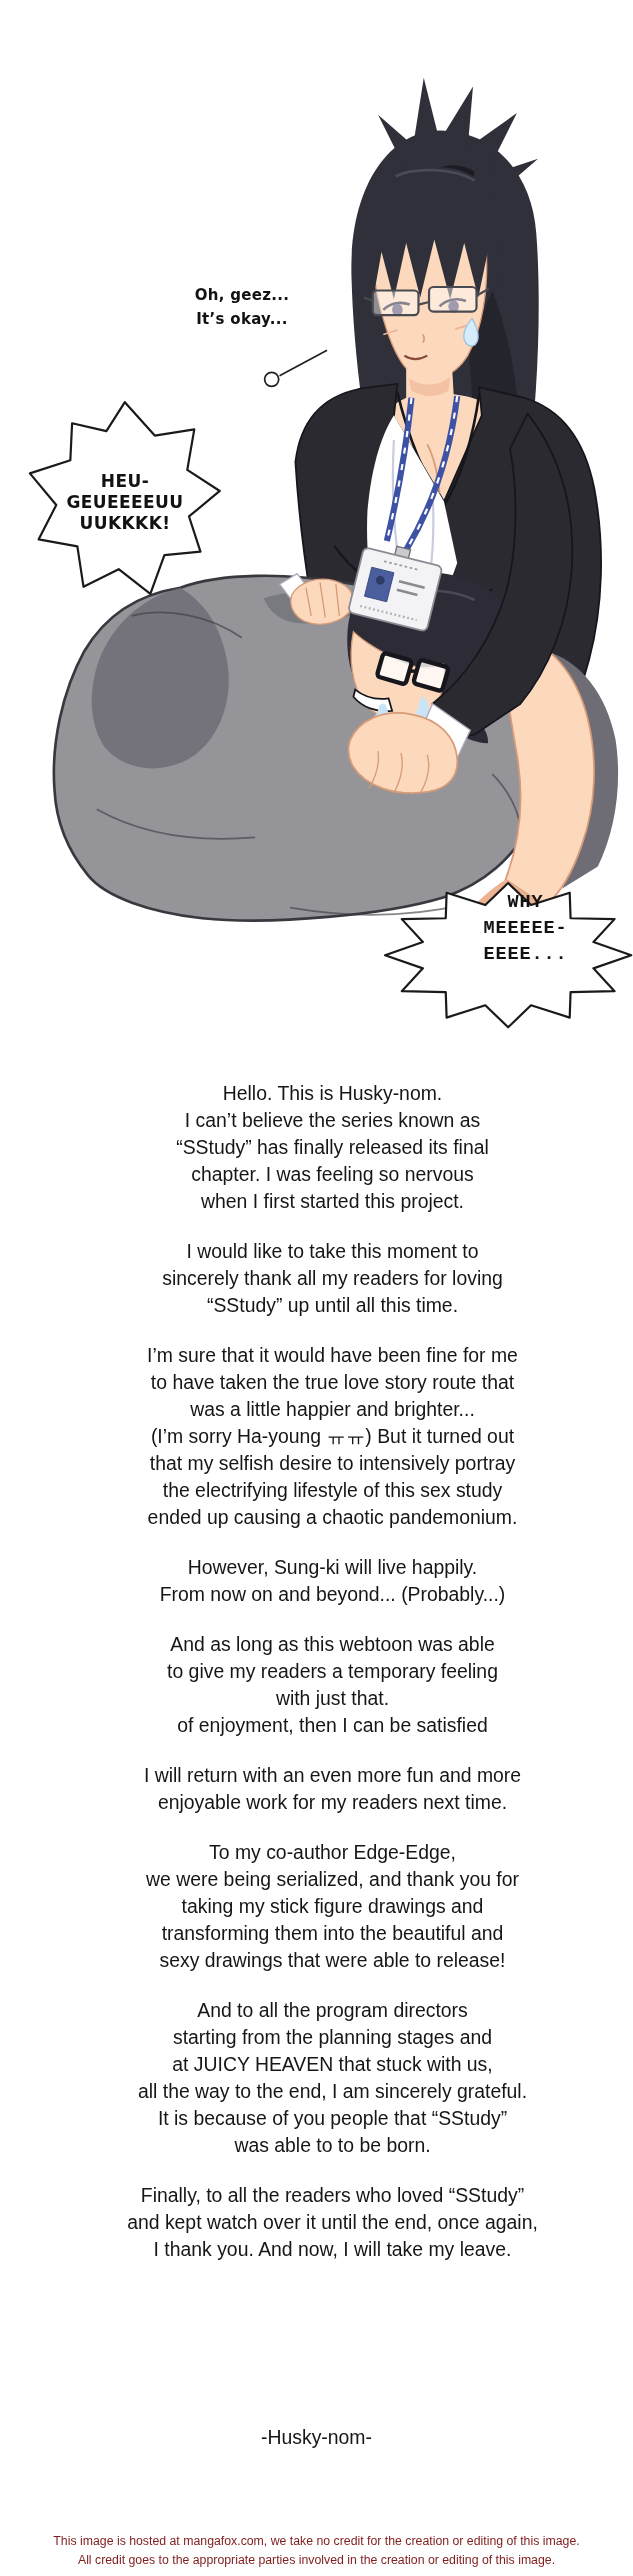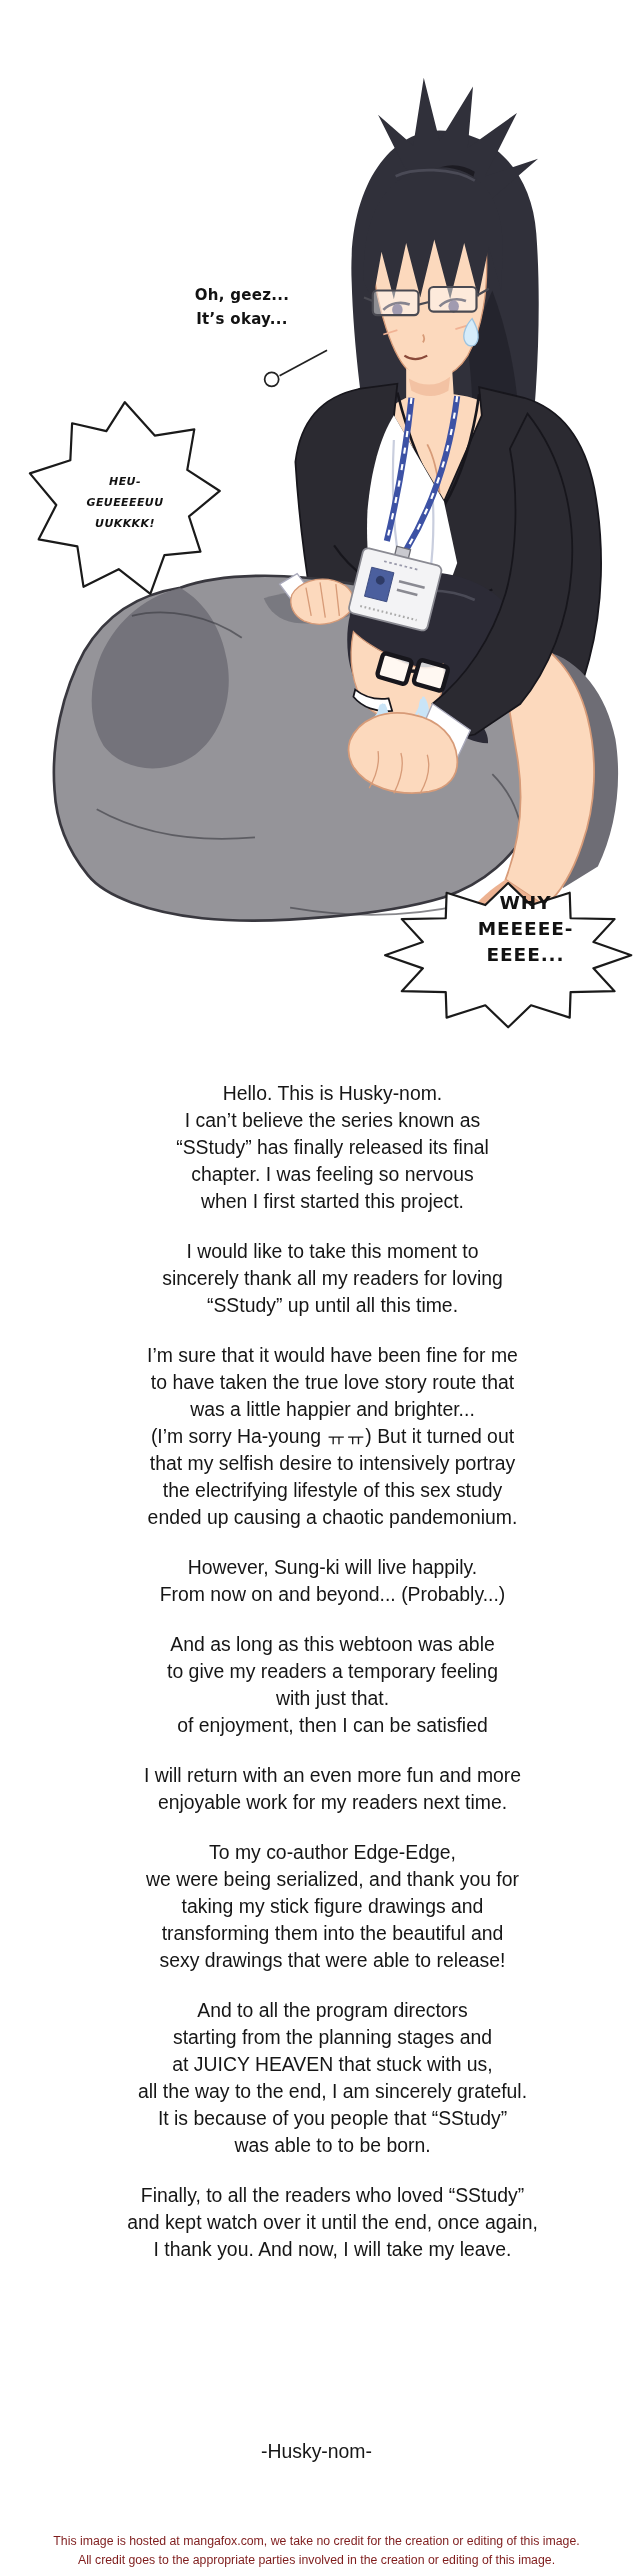--- a/index.html
+++ b/index.html
@@ -3,28 +3,28 @@
 <meta charset="utf-8">
 <style>
   html,body{margin:0;padding:0;background:#e8e8e8;}
   .page{position:relative;width:633px;height:2576px;margin:0 auto;background:#ffffff;
         font-family:"Liberation Sans",sans-serif;overflow:hidden;}
   .art{position:absolute;top:0;left:0;width:514px;height:1047px;}
   .art svg{position:absolute;top:0;left:0;}
   .comic{font-family:"DejaVu Sans",sans-serif;font-weight:700;color:#121212;
          position:absolute;text-align:center;white-space:nowrap;}
   .aside-text{left:167px;top:283px;width:150px;font-size:15px;line-height:24px;letter-spacing:0.3px;}
-  .burst-left-text{left:46px;top:471px;width:158px;font-size:11px;line-height:21px;
-                   font-style:italic;letter-spacing:0.4px;}
-  .burst-right-text{left:433px;top:890px;width:185px;font-size:18.5px;line-height:26px;letter-spacing:0.9px;}
+  .burst-left-text{left:46px;top:471px;width:158px;font-size:17px;line-height:21px;
+                   letter-spacing:0.4px;}
+  .burst-right-text{left:433px;top:890px;width:185px;font-size:18.5px;line-height:26px;letter-spacing:0.9px;font-family:Liberation Mono, monospace;}
   .letter{position:absolute;top:1080px;left:16px;width:633px;text-align:center;
           font-size:19.4px;line-height:27px;color:#161616;}
   .letter .para{margin:0 0 23px 0;}
   .signature{position:absolute;top:2426px;left:0;width:633px;text-align:center;
-             font-size:19.4px;color:#161616;margin-top:14px;}
+             font-size:19.4px;color:#161616;}
   .footer{position:absolute;top:2532px;left:0;width:633px;text-align:center;
           font-size:12.3px;line-height:18.5px;color:#7f1d1d;}
 </style>
 </head>
 <body>
 
 <div class="page">
 
   <div class="art">
     <svg width="633" height="1047" viewBox="0 0 720 1190">

